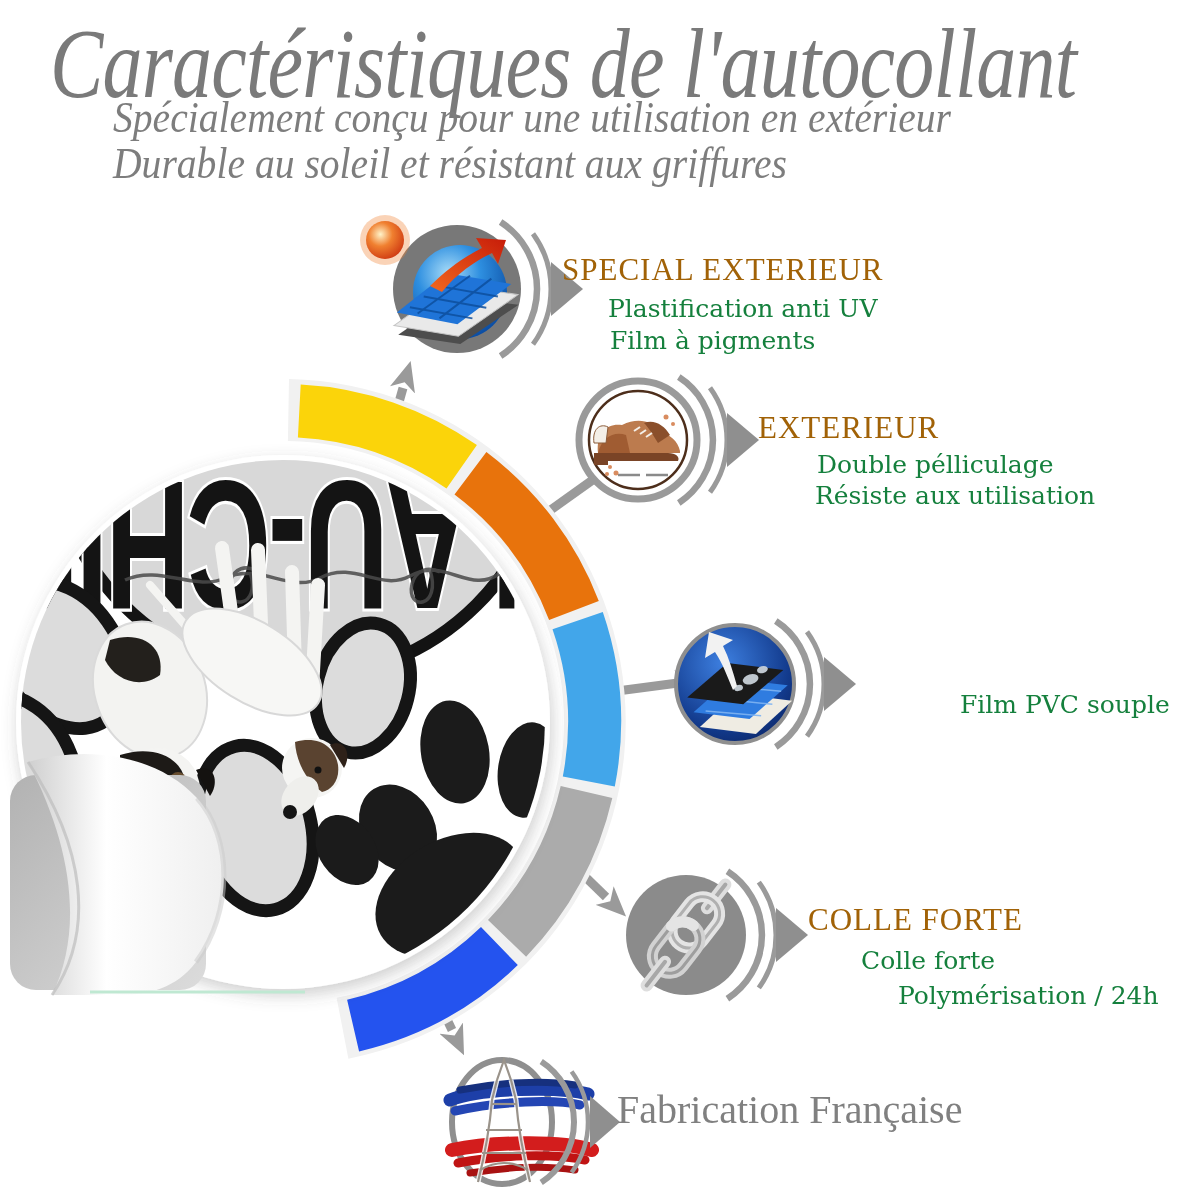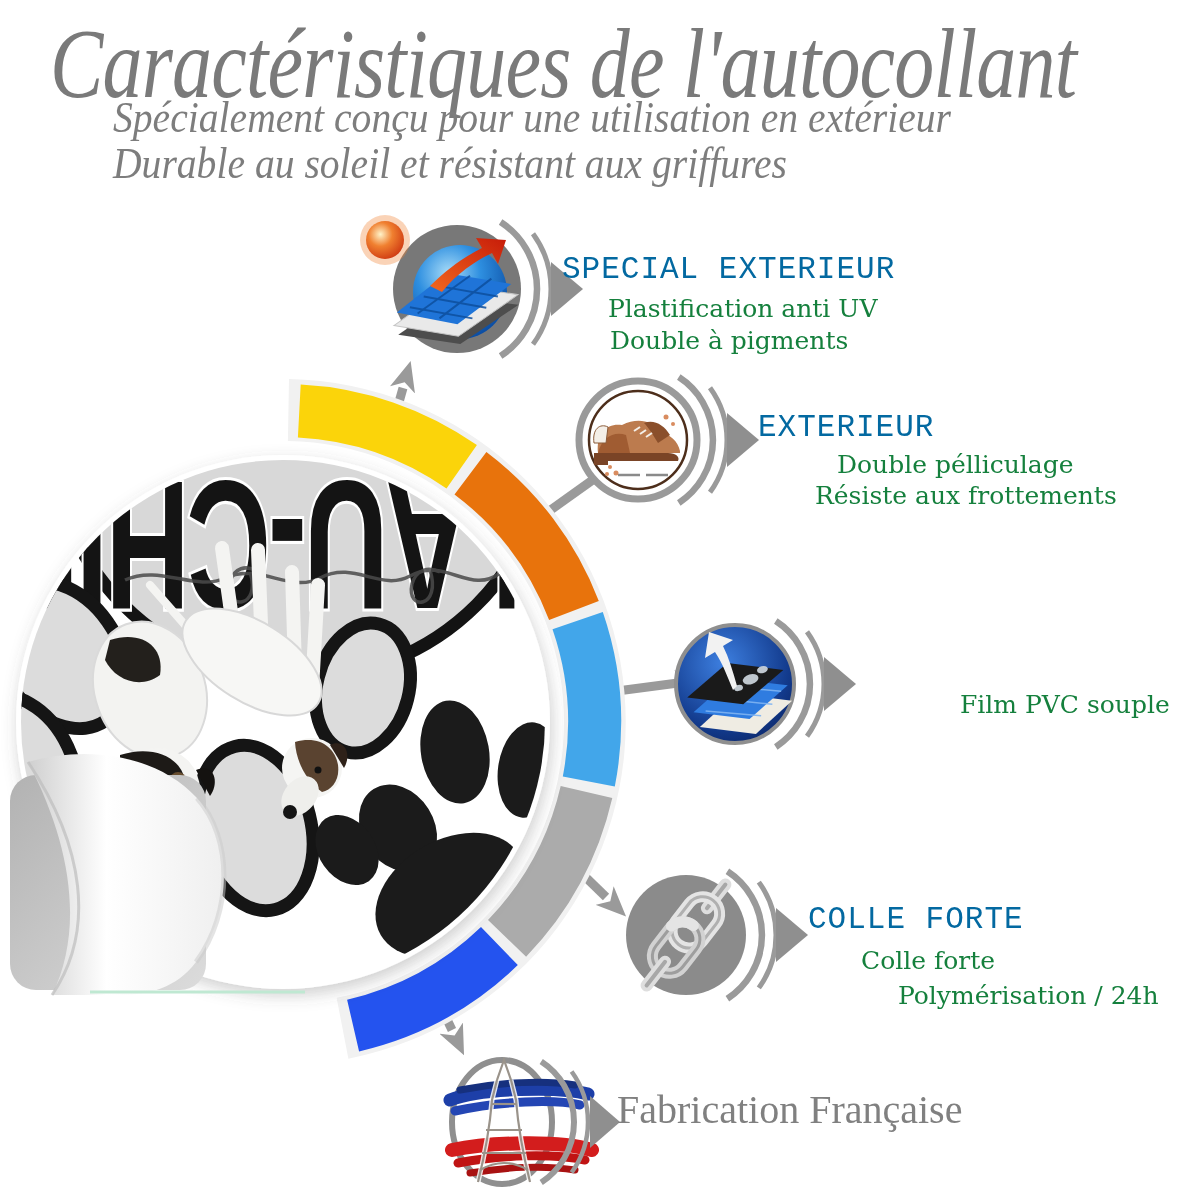--- a/index.html
+++ b/index.html
@@ -5,21 +5,21 @@
   html,body{margin:0;padding:0;background:#fff;}
   .canvas{position:relative;width:1199px;height:1199px;background:#ffffff;overflow:hidden;
           font-family:"Liberation Serif", serif;}
   .art{position:absolute;left:0;top:0;width:1199px;height:1199px;}
   .txt{position:absolute;white-space:nowrap;}
   .page-title{left:50px;top:6px;font-size:100px;font-style:italic;color:#7a7a7a;
     transform:scaleX(.80);transform-origin:left top;letter-spacing:-1px;}
   .page-sub{font-size:44px;font-style:italic;color:#7d7d7d;transform:scaleX(.90);transform-origin:left top;}
   .sub1{left:113px;top:92px;}
   .sub2{left:113px;top:138px;}
-  .f-title{font-family:Liberation Mono, monospace;font-size:31px;color:#0369a1;letter-spacing:1px;}
+  .f-title{font-family:Liberation Serif, serif;font-size:31px;color:#a16207;letter-spacing:1px;}
   .f-sub{font-family:"DejaVu Serif", serif;font-size:25px;color:#15803d;}
   .fab-title{font-family:"Liberation Serif", serif;font-size:40px;color:#808080;}
 </style>
 </head>
 <body>
 
 <div class="canvas">
 
 <svg class="art" viewBox="0 0 1199 1199">
   <defs>
@@ -283,25 +283,25 @@
     <polygon fill="#8f8f8f" points="590,1096 590,1148 620,1122"></polygon>
   </g>
 </svg>
 
 <div class="txt page-title">Caractéristiques de l'autocollant</div>
 <div class="txt page-sub sub1">Spécialement conçu pour une utilisation en extérieur</div>
 <div class="txt page-sub sub2">Durable au soleil et résistant aux griffures</div>
 
 <div class="txt f-title" style="left:562px;top:252px;">SPECIAL EXTERIEUR</div>
 <div class="txt f-sub" style="left:608px;top:294px;">Plastification anti UV</div>
-<div class="txt f-sub" style="left:610px;top:326px;">Double à pigments</div>
+<div class="txt f-sub" style="left:610px;top:326px;">Film à pigments</div>
 
 <div class="txt f-title" style="left:758px;top:410px;">EXTERIEUR</div>
-<div class="txt f-sub" style="left:817px;top:450px;margin-left:20px;">Double pélliculage</div>
-<div class="txt f-sub" style="left:815px;top:481px;">Résiste aux frottements</div>
+<div class="txt f-sub" style="left:817px;top:450px;">Double pélliculage</div>
+<div class="txt f-sub" style="left:815px;top:481px;">Résiste aux utilisation</div>
 
 <div class="txt f-sub" style="left:960px;top:690px;">Film PVC souple</div>
 
 <div class="txt f-title" style="left:808px;top:902px;">COLLE FORTE</div>
 <div class="txt f-sub" style="left:861px;top:946px;">Colle forte</div>
 <div class="txt f-sub" style="left:861px;top:981px;margin-left:37px;">Polymérisation / 24h</div>
 
 <div class="txt fab-title" style="left:617px;top:1086px;">Fabrication Française</div>
 
 </div>

